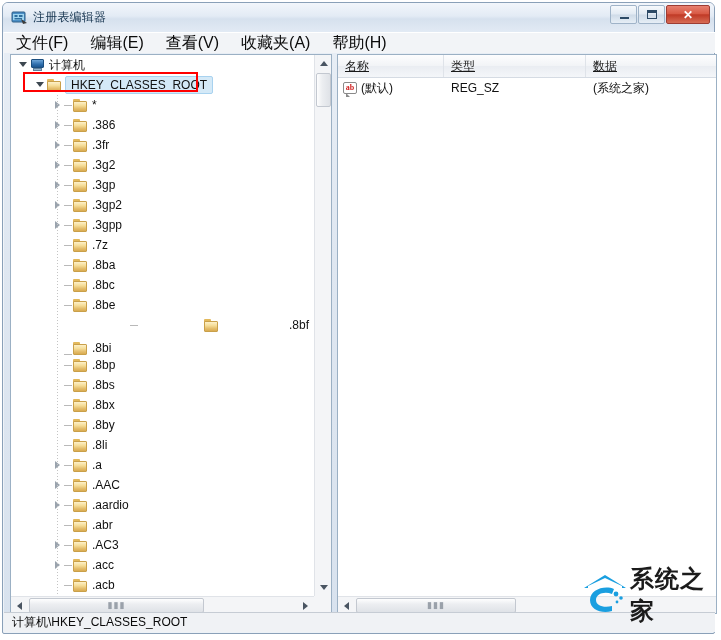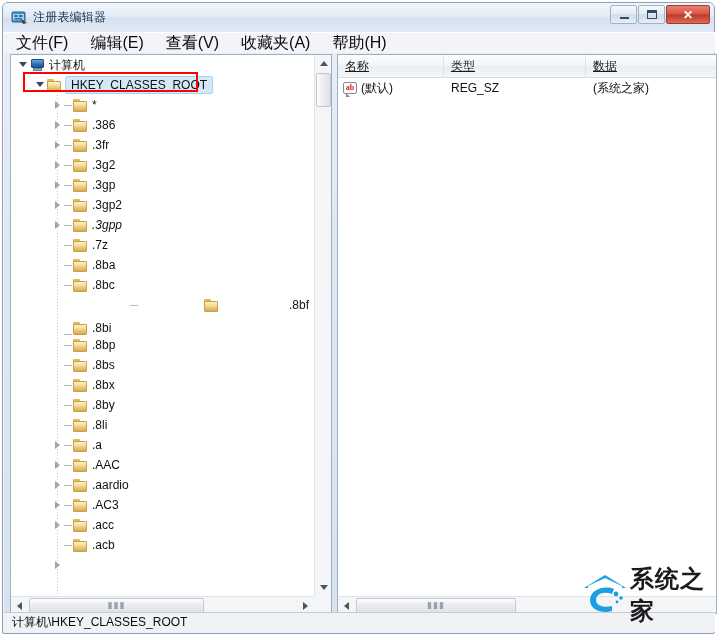--- a/index.html
+++ b/index.html
@@ -551,21 +551,21 @@
             </div>
             <div class="tree-row" style="padding-left: 40px;">
               <div class="expander collapsed"></div>
               <div class="dashline"></div>
               <div class="folder-icon">
                 <div class="tab"></div>
                 <div class="body"></div>
               </div>
               <span class="tree-label">.3gp2</span>
             </div>
-            <div class="tree-row" style="padding-left: 40px; font-style: italic;">
+            <div class="tree-row" style="padding-left: 40px;">
               <div class="expander collapsed"></div>
               <div class="dashline"></div>
               <div class="folder-icon">
                 <div class="tab"></div>
                 <div class="body"></div>
               </div>
               <span class="tree-label">.3gpp</span>
             </div>
             <div class="tree-row" style="padding-left: 40px;">
               <div class="expander"></div>
@@ -587,20 +587,29 @@
             </div>
             <div class="tree-row" style="padding-left: 40px;">
               <div class="expander"></div>
               <div class="dashline"></div>
               <div class="folder-icon">
                 <div class="tab"></div>
                 <div class="body"></div>
               </div>
               <span class="tree-label">.8bc</span>
             </div>
+            <div class="tree-row" style="padding-left: 40px;">
+              <div class="expander"></div>
+              <div class="dashline"></div>
+              <div class="folder-icon">
+                <div class="tab"></div>
+                <div class="body"></div>
+              </div>
+              <span class="tree-label">.8be</span>
+            </div>
             <div class="tree-row" style="padding-left: 40px; justify-content: space-between;">
               <div class="expander"></div>
               <div class="dashline"></div>
               <div class="folder-icon">
                 <div class="tab"></div>
                 <div class="body"></div>
               </div>
               <span class="tree-label">.8bf</span>
             </div>
             <div class="tree-row" style="padding-left: 40px; align-items: flex-end;">
@@ -676,20 +685,29 @@
               <span class="tree-label">.AAC</span>
             </div>
             <div class="tree-row" style="padding-left: 40px;">
               <div class="expander collapsed"></div>
               <div class="dashline"></div>
               <div class="folder-icon">
                 <div class="tab"></div>
                 <div class="body"></div>
               </div>
               <span class="tree-label">.aardio</span>
+            </div>
+            <div class="tree-row" style="padding-left: 40px;">
+              <div class="expander"></div>
+              <div class="dashline"></div>
+              <div class="folder-icon">
+                <div class="tab"></div>
+                <div class="body"></div>
+              </div>
+              <span class="tree-label">.abr</span>
             </div>
             <div class="tree-row" style="padding-left: 40px;">
               <div class="expander collapsed"></div>
               <div class="dashline"></div>
               <div class="folder-icon">
                 <div class="tab"></div>
                 <div class="body"></div>
               </div>
               <span class="tree-label">.AC3</span>
             </div>

